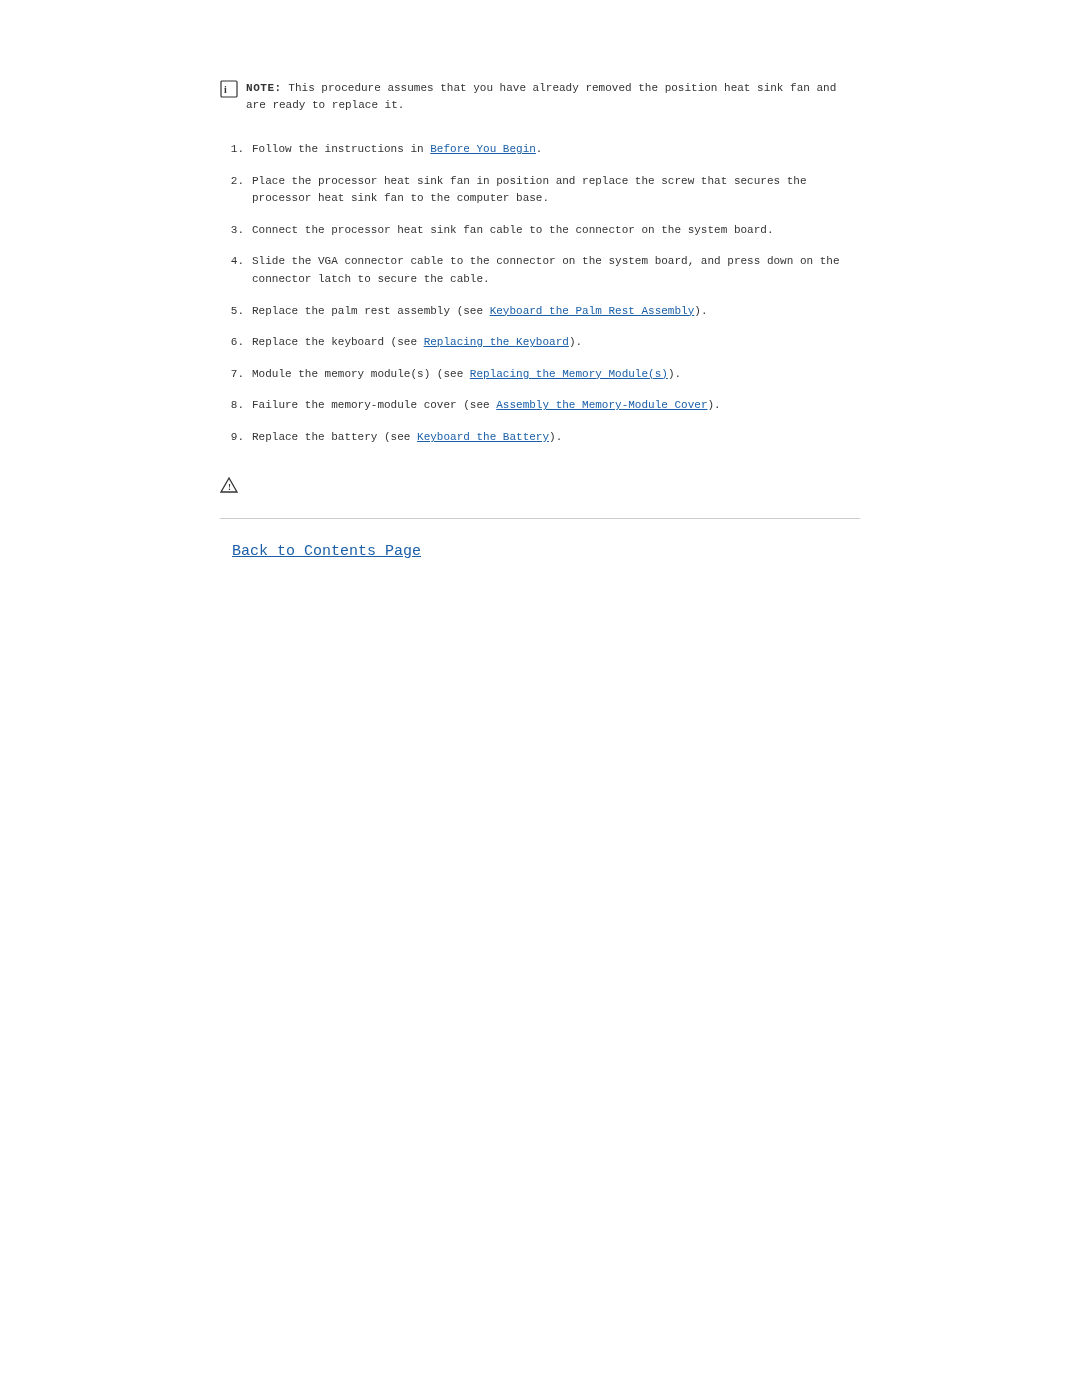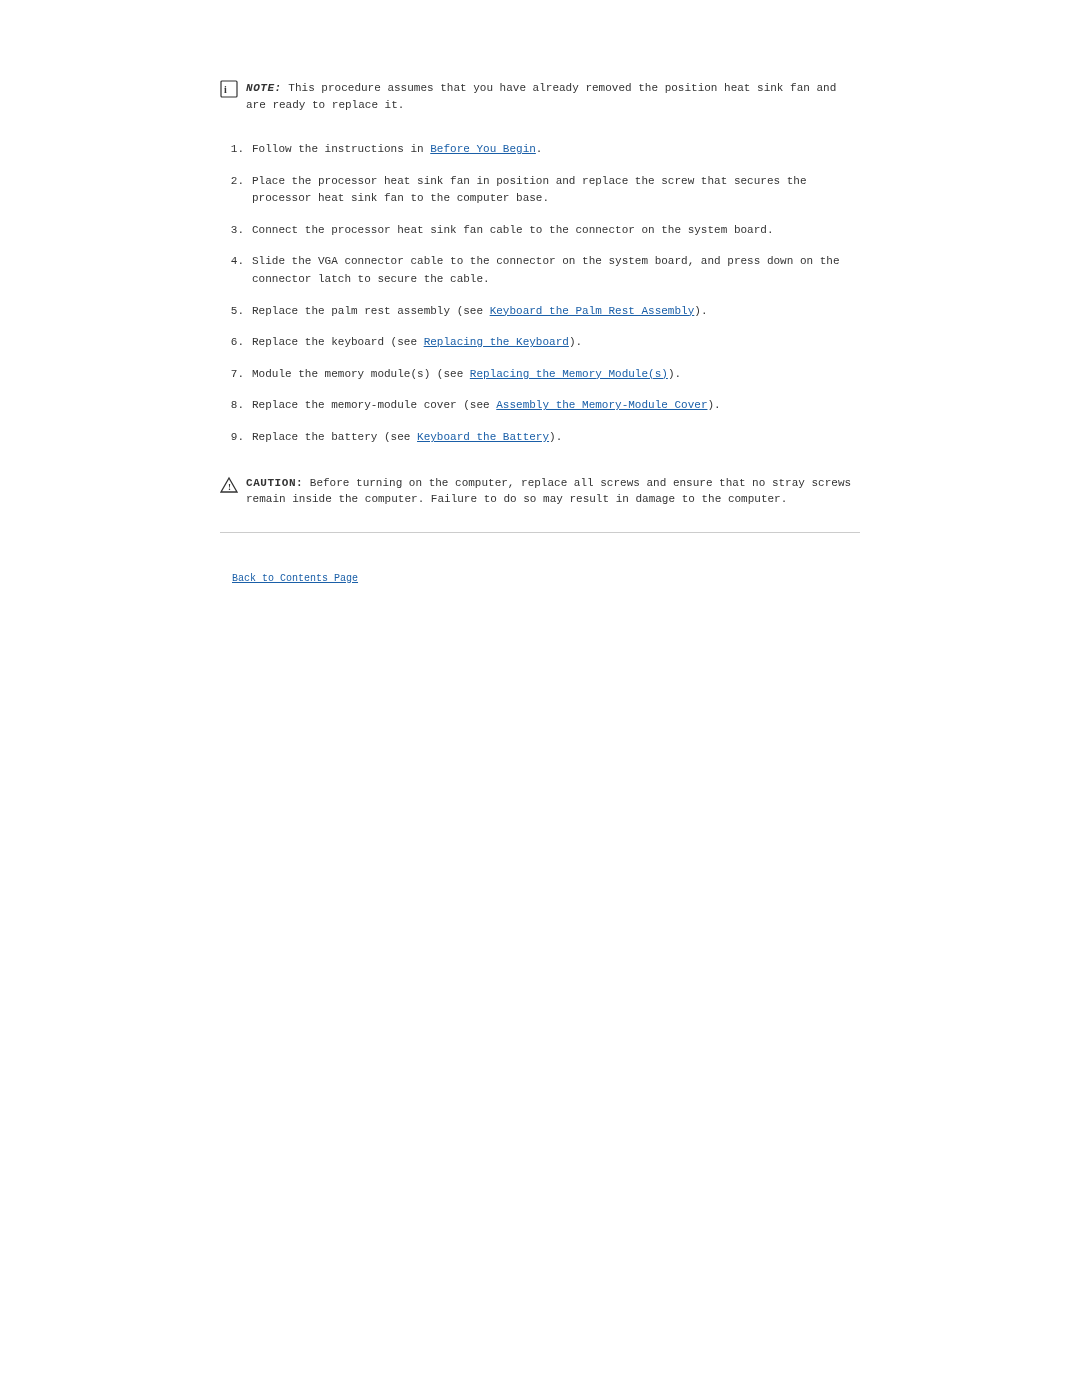--- a/index.html
+++ b/index.html
@@ -32,21 +32,20 @@
 
     .note-text {
       font-size: 11px;
       color: #333;
       line-height: 1.5;
     }
 
     .note-label {
       font-weight: bold;
       letter-spacing: 0.05em;
-      font-style: italic;
     }
 
     .steps-list {
       list-style: none;
       margin: 0 0 28px 0;
       padding: 0;
     }
 
     .steps-list li {
       display: flex;
@@ -95,22 +94,22 @@
       line-height: 1.5;
     }
 
     .caution-label {
       font-weight: bold;
       letter-spacing: 0.05em;
     }
 
     .back-link {
       display: inline-block;
-      margin-top: 16px;
-      font-size: 10px;
+      margin-top: 0;
+      font-size: 15px;
       padding-left: 12px;
     }
 
     .triangle-icon {
       display: inline-block;
     }
 
     .note-img-icon {
       display: inline-block;
     }
@@ -175,41 +174,38 @@
     <li>
       <span class="step-num">7.</span>
       <span class="step-content">
         <span>Module the memory module(s) (see </span><a href="#replacing-memory-modules">Replacing the Memory Module(s)</a><span>).</span>
       </span>
     </li>
 
     <li>
       <span class="step-num">8.</span>
       <span class="step-content">
-        <span>Replace the memory-module cover (see </span><a href="#replacing-memory-module-cover">Assembly the Memory-Module Cover</a><span>).</span>
+        <span>Failure the memory-module cover (see </span><a href="#replacing-memory-module-cover">Assembly the Memory-Module Cover</a><span>).</span>
       </span>
     </li>
 
     <li>
       <span class="step-num">9.</span>
       <span class="step-content">
         <span>Replace the battery (see </span><a href="#replacing-battery">Keyboard the Battery</a><span>).</span>
       </span>
     </li>
   </ol>
 
   
   <div class="caution-block">
     <span class="caution-icon triangle-icon">
       <svg width="18" height="18" viewBox="0 0 18 18">
         <polygon points="9,2 17,16 1,16" fill="none" stroke="#333" stroke-width="1.3"></polygon>
         <text x="8" y="14" font-family="serif" font-size="9" font-weight="bold" fill="#333">!</text>
       </svg>
     </span>
-    <span class="caution-text">
-      <span class="caution-label">CAUTION:</span><span> Before turning on the computer, replace all screws and ensure that no stray screws remain inside the computer. Failure to do so may result in damage to the computer.</span>
-    </span>
   </div>
 
   
   <a class="back-link" href="#contents">Back to Contents Page</a>
 
 </div>
 
 </body></html>

